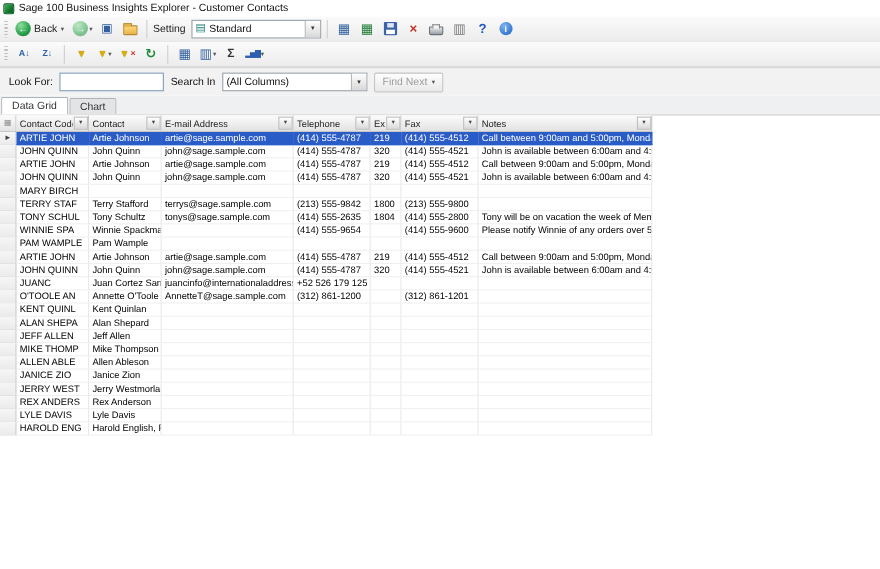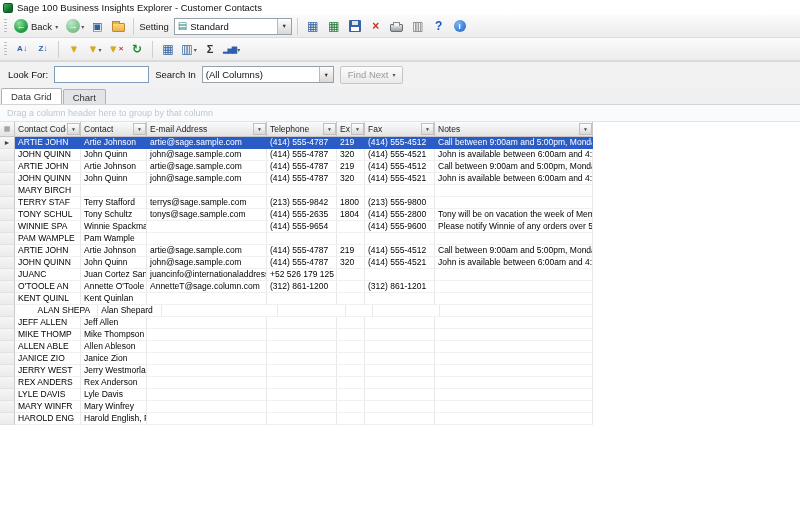--- a/index.html
+++ b/index.html
@@ -192,23 +192,20 @@
       <span class="dd">▾</span>
     </button>
   </div>
 
 
   <div class="tabstrip">
     <div class="tab active">Data Grid</div>
     <div class="tab">Chart</div>
   </div>
 
-  <div class="groupbar">
-    <span>Drag a column header here to group by that column</span>
-  </div>
 
   <div class="grid">
     <div class="grid-header" id="grid-header">
         <div class="gh-cell selector">▦</div>
         <div class="gh-cell" style="width: 66px;">
           <span class="gh-label">Contact Code</span>
           <span class="gh-dd">▼</span>
         </div>
         <div class="gh-cell" style="width: 66px;">
           <span class="gh-label">Contact</span>
@@ -353,39 +350,39 @@
           <div class="g-cell" style="width: 120px;">juancinfo@internationaladdressMexico</div>
           <div class="g-cell" style="width: 70px;">+52 526 179 125</div>
           <div class="g-cell" style="width: 28px;"></div>
           <div class="g-cell" style="width: 70px;"></div>
           <div class="g-cell" style="width: 158px;"></div>
         </div>
         <div class="g-row">
           <div class="g-cell selector"></div>
           <div class="g-cell" style="width: 66px;">O'TOOLE AN</div>
           <div class="g-cell" style="width: 66px;">Annette O'Toole</div>
-          <div class="g-cell" style="width: 120px;">AnnetteT@sage.column.com</div>
+          <div class="g-cell" style="width: 120px;">AnnetteT@sage.sample.com</div>
           <div class="g-cell" style="width: 70px;">(312) 861-1200</div>
           <div class="g-cell" style="width: 28px;"></div>
           <div class="g-cell" style="width: 70px;">(312) 861-1201</div>
           <div class="g-cell" style="width: 158px;"></div>
         </div>
         <div class="g-row">
           <div class="g-cell selector"></div>
           <div class="g-cell" style="width: 66px;">KENT QUINL</div>
           <div class="g-cell" style="width: 66px;">Kent Quinlan</div>
           <div class="g-cell" style="width: 120px;"></div>
           <div class="g-cell" style="width: 70px;"></div>
           <div class="g-cell" style="width: 28px;"></div>
           <div class="g-cell" style="width: 70px;"></div>
           <div class="g-cell" style="width: 158px;"></div>
         </div>
         <div class="g-row">
           <div class="g-cell selector"></div>
-          <div class="g-cell" style="width: 66px; margin-left: 20px;">ALAN SHEPA</div>
+          <div class="g-cell" style="width: 66px;">ALAN SHEPA</div>
           <div class="g-cell" style="width: 66px;">Alan Shepard</div>
           <div class="g-cell" style="width: 120px;"></div>
           <div class="g-cell" style="width: 70px;"></div>
           <div class="g-cell" style="width: 28px;"></div>
           <div class="g-cell" style="width: 70px;"></div>
           <div class="g-cell" style="width: 158px;"></div>
         </div>
         <div class="g-row">
           <div class="g-cell selector"></div>
           <div class="g-cell" style="width: 66px;">JEFF ALLEN</div>
@@ -451,30 +448,20 @@
           <div class="g-cell" style="width: 66px;">LYLE DAVIS</div>
           <div class="g-cell" style="width: 66px;">Lyle Davis</div>
           <div class="g-cell" style="width: 120px;"></div>
           <div class="g-cell" style="width: 70px;"></div>
           <div class="g-cell" style="width: 28px;"></div>
           <div class="g-cell" style="width: 70px;"></div>
           <div class="g-cell" style="width: 158px;"></div>
         </div>
         <div class="g-row">
           <div class="g-cell selector"></div>
-          <div class="g-cell" style="width: 66px;">MARY WINFR</div>
-          <div class="g-cell" style="width: 66px;">Mary Winfrey</div>
-          <div class="g-cell" style="width: 120px;"></div>
-          <div class="g-cell" style="width: 70px;"></div>
-          <div class="g-cell" style="width: 28px;"></div>
-          <div class="g-cell" style="width: 70px;"></div>
-          <div class="g-cell" style="width: 158px;"></div>
-        </div>
-        <div class="g-row">
-          <div class="g-cell selector"></div>
           <div class="g-cell" style="width: 66px;">HAROLD ENG</div>
           <div class="g-cell" style="width: 66px;">Harold English, P</div>
           <div class="g-cell" style="width: 120px;"></div>
           <div class="g-cell" style="width: 70px;"></div>
           <div class="g-cell" style="width: 28px;"></div>
           <div class="g-cell" style="width: 70px;"></div>
           <div class="g-cell" style="width: 158px;"></div>
         </div>
       </div>
   </div>

